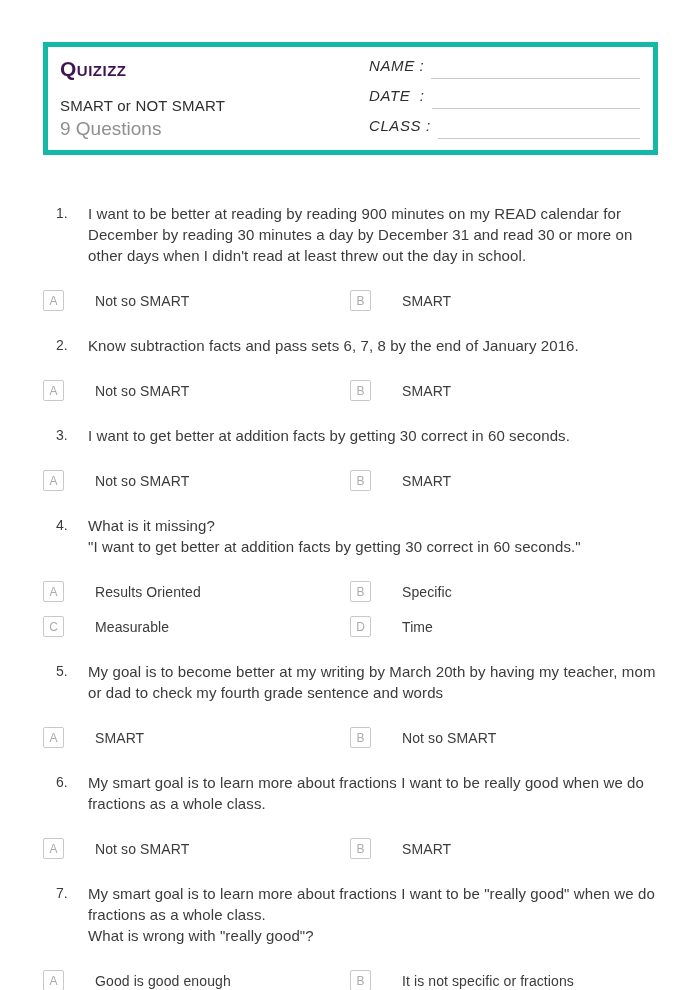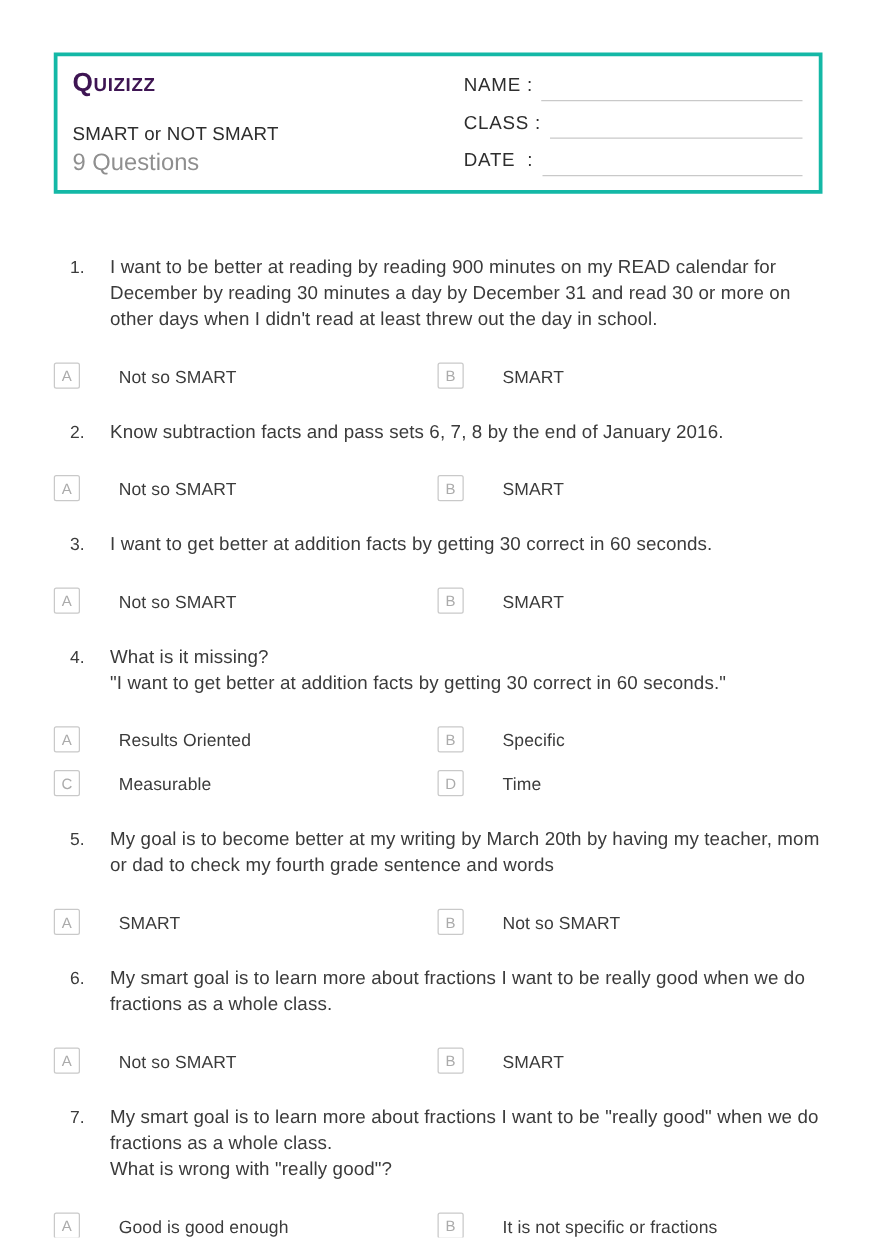--- a/index.html
+++ b/index.html
@@ -8,40 +8,40 @@
     background: #ffffff;
     font-family: "Liberation Sans", sans-serif;
     overflow: hidden;
   }
   .content { width: 615px; margin-left: 43px; }
 
   
   .header-box {
     margin-top: 42px;
     height: 113px;
-    border: 3px solid #14b8a6;
+    border: 5px solid #14b8a6;
     display: flex;
     justify-content: space-between;
     background: #fff;
   }
   .header-left {
     padding: 10px 0 10px 12px;
     display: flex; flex-direction: column; justify-content: space-between;
   }
   .logo {
     font-size: 21px; font-weight: 700;
     color: #3e1553;
     font-variant: small-caps;
     letter-spacing: 0.5px;
   }
   .title { font-size: 15px; color: #2e2e2e; letter-spacing: 0.2px; }
   .subtitle { font-size: 19px; color: #8f8f8f; margin-top: 4px; }
 
   .header-right { width: 284px; padding: 10px 13px 0 0; }
-  .field-row { display: flex; align-items: center; height: 30px; }
+  .field-row { display: flex; align-items: flex-start; height: 30px; font-style: italic; }
   .field-label { font-size: 15px; color: #2e2e2e; letter-spacing: 0.6px; padding-bottom: 4px; white-space: pre; }
   .field-line { flex: 1; border-bottom: 1px solid #c9c9c9; margin-left: 7px; height: 22px; }
 
   
   .question { display: flex; margin-top: 24px; }
   .question.first { margin-top: 48px; }
   .qnum {
     width: 45px; padding-left: 13px; flex: none;
     font-size: 14px; line-height: 21px; color: #3b3b3b;
   }
@@ -81,25 +81,25 @@
         <div class="title">SMART or NOT SMART</div>
         <div class="subtitle">9 Questions</div>
       </div>
     </div>
     <div class="header-right">
       <div class="field-row">
         <span class="field-label">NAME :</span>
         <span class="field-line"></span>
       </div>
       <div class="field-row">
+        <span class="field-label">DATE  :</span>
+        <span class="field-line"></span>
+      </div>
+      <div class="field-row">
         <span class="field-label">CLASS :</span>
-        <span class="field-line"></span>
-      </div>
-      <div class="field-row">
-        <span class="field-label">DATE  :</span>
         <span class="field-line"></span>
       </div>
     </div>
   </div>
 
   <div class="question first">
     <div class="qnum">1.</div>
     <div class="qtext">I want to be better at reading by reading 900 minutes on my READ calendar for December by reading 30 minutes a day by December 31 and read 30 or more on other days when I didn't read at least threw out the day in school.</div>
   </div>
   <div class="options-row">

